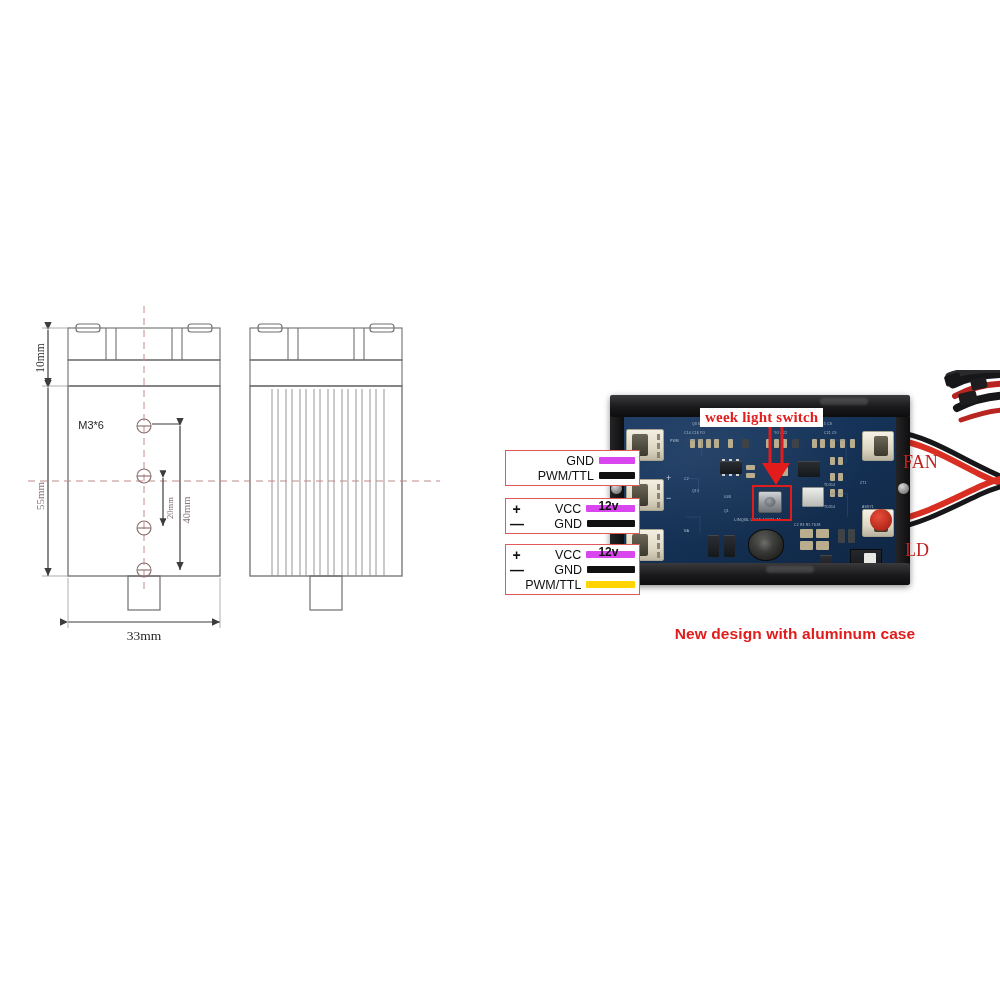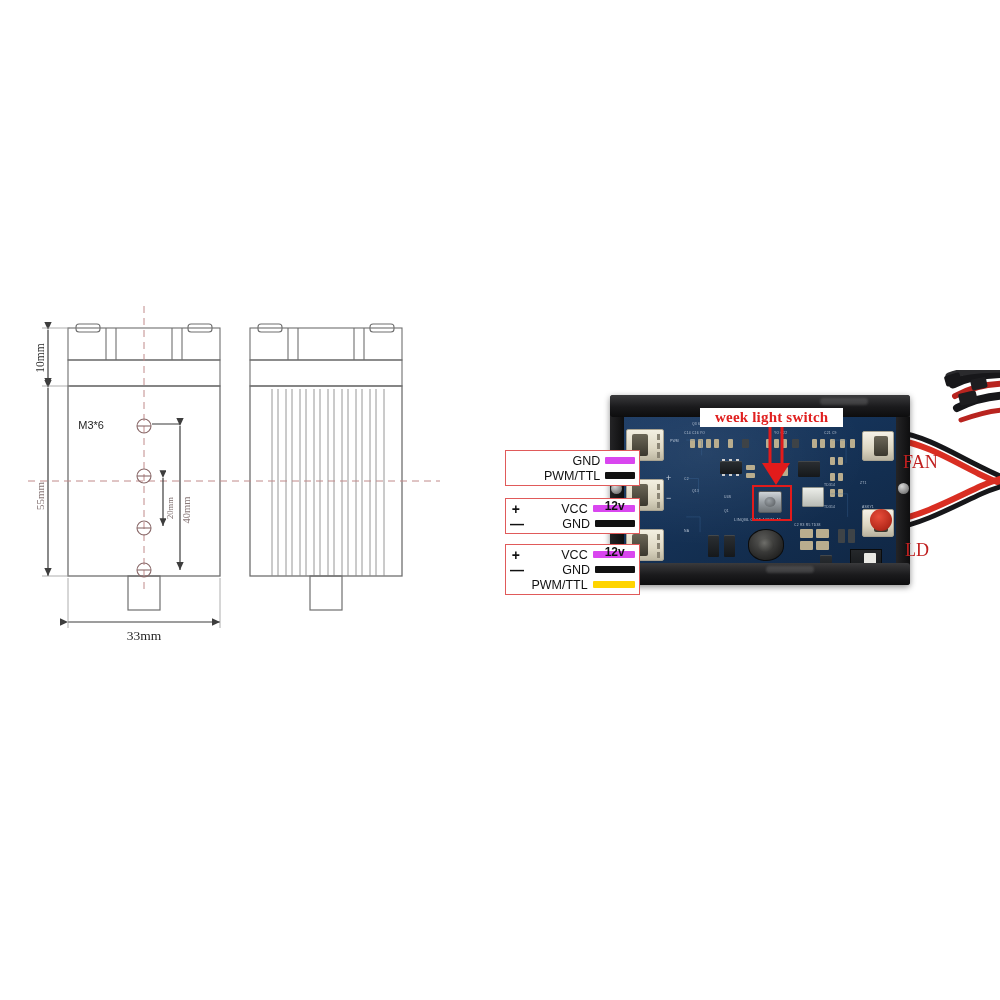--- a/index.html
+++ b/index.html
@@ -122,33 +122,33 @@
   .hl-box{
     position:absolute;border:2.5px solid #e21b1b;background:transparent;
   }
   .hl-arrow{position:absolute;}
 
   
   .wls{
     position:absolute;left:200px;top:138px;
     background:#ffffff;color:#e02020;
     font-family:"Liberation Serif",serif;font-size:15px;font-weight:600;
-    padding:1px 15px;white-space:nowrap;letter-spacing:.2px;z-index:8;
+    padding:1px 5px;white-space:nowrap;letter-spacing:.2px;z-index:8;
   }
 
   
   .lblbox{
     position:absolute;background:#ffffff;border:1.4px solid #e05a5a;
     z-index:7;padding:2px 4px;
   }
   .lblrow{display:flex;align-items:center;height:15px;white-space:nowrap;}
   .lblrow .sign{width:16px;text-align:center;font-size:14px;color:#111;
                 font-weight:700;line-height:1;}
   .lblrow .txt{flex:0 0 auto;text-align:right;font-size:12.5px;color:#111;
-               font-family:"Liberation Sans",sans-serif;margin-left:8px;}
+               font-family:"Liberation Sans",sans-serif;}
   .lblrow .wire{position:relative;margin-left:5px;height:7px;width:58px;border-radius:1px;}
   .lblrow .wire.red{background:#d946ef;}
   .lblrow .wire.black{background:#111111;}
   .lblrow .wire.yellow{background:#ffd400;}
   .lblrow .wire .volt{
     position:absolute;left:12px;top:-6px;color:#111;font-weight:700;font-size:12px;
     font-family:"Liberation Sans",sans-serif;
   }
   .box1 .txt{width:74px;}
   .box2 .txt,.box3 .txt{width:58px;}
@@ -487,15 +487,16 @@
       <div class="lblrow">
         <span class="sign"></span>
         <span class="txt">PWM/TTL</span>
         <span class="wire yellow"></span>
       </div>
     </div>
 
     <div class="side-label" style="left:403px;top:182px;">FAN</div>
     <div class="side-label" style="left:405px;top:270px;">LD</div>
 
+    <div class="caption">New design with aluminum case</div>
   </div>
 
 </div>
 
 </body></html>

